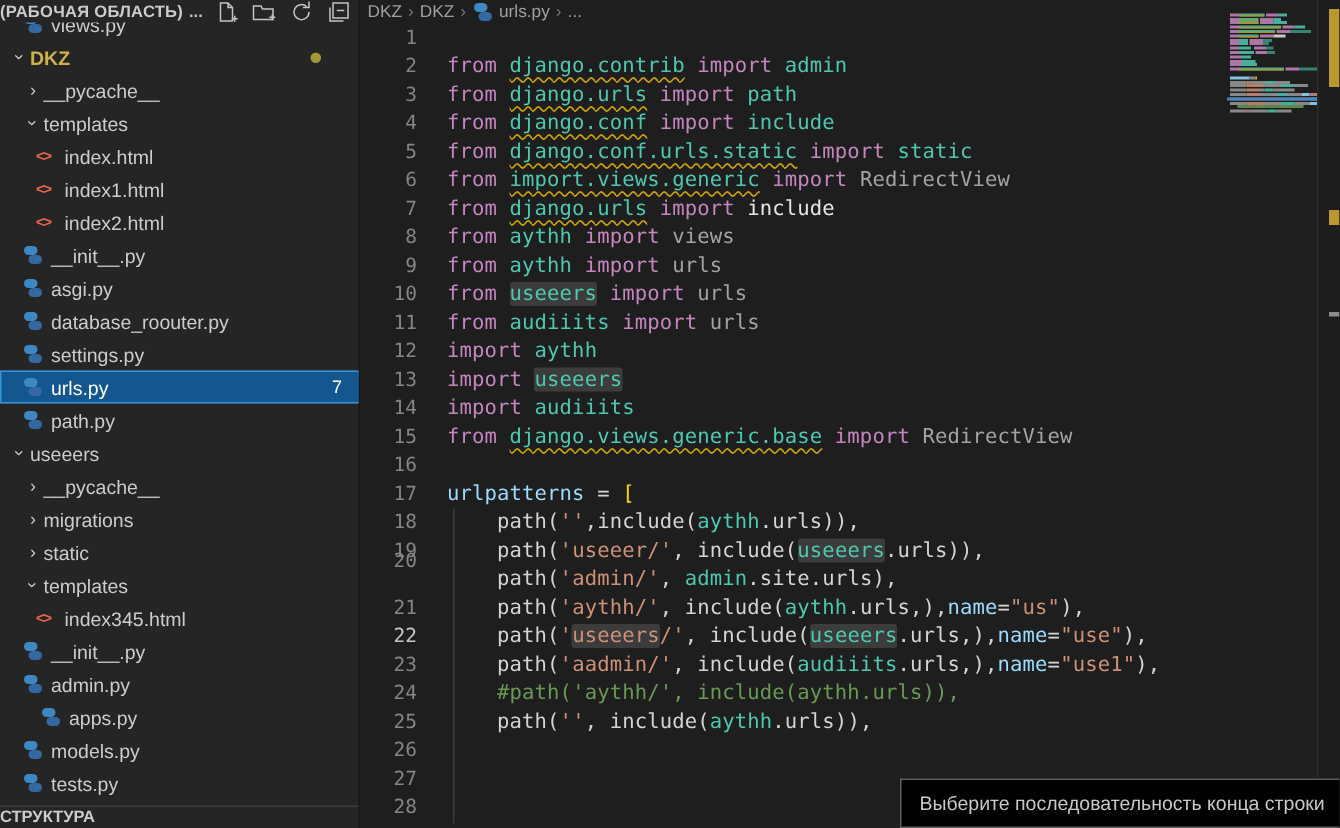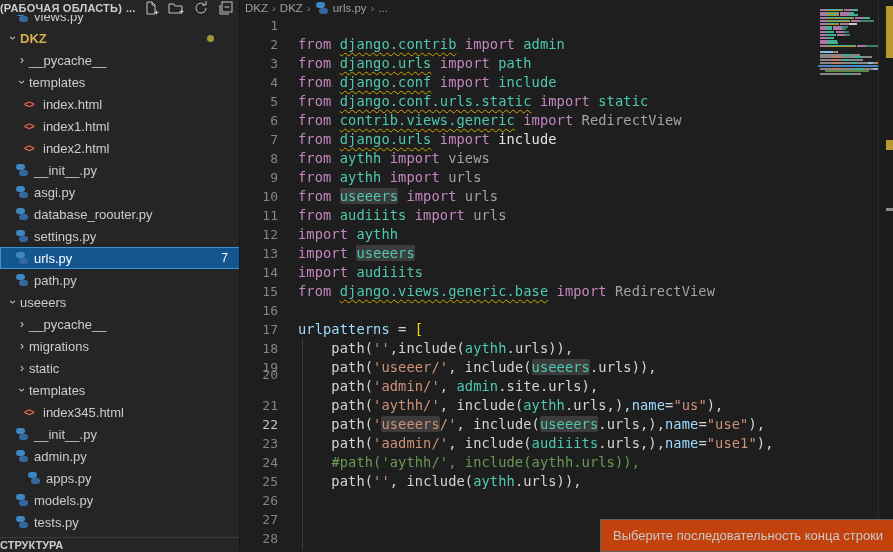--- a/index.html
+++ b/index.html
@@ -75,21 +75,21 @@
   .mline { position:absolute; left:2px; height:2.4px; display:flex; }
   .mseg { display:inline-block; height:2px; }
   .mseg.msq { border-bottom:1.4px solid #c9a82a; }
   #mm-curline { position:absolute; left:0; width:60px; height:2.6px; background:rgba(72,134,196,.95); }
   #scrollstrip { position:absolute; left:637px; top:0; width:15px; height:552px; background:#1c1c1c;
                  border-left:1px solid #2d2d2d; cursor:pointer; }
   .ruler-mark { position:absolute; right:0; width:7px; }
 
   
   #eol-tooltip { position:absolute; left:600px; top:519px; width:293px; height:33px;
-                 background:#c2410c; border:1px solid #5f5f5f; border-right:none;
+                 background:#000000; border:1px solid #5f5f5f; border-right:none;
                  display:flex; align-items:center; padding-left:12px;
                  font-size:13px; color:#c8c8c8; white-space:nowrap; }
 </style>
 </head>
 <body>
 
 <div id="app">
 
   <div id="sidebar">
     <div id="file-tree">
@@ -311,21 +311,21 @@
         <div class="lnum" style="top: 510px;">27</div>
         <div class="lnum" style="top: 529px;">28</div>
       </div>
     <div id="indent-guide"></div>
     <div id="codepane">
         <div class="cline" style="top: 16px;"></div>
         <div class="cline" style="top: 35px;"><span class="tk-kw">from </span><span class="tk-mod sq">django.contrib</span><span> </span><span class="tk-kw">import </span><span class="tk-mod">admin</span></div>
         <div class="cline" style="top: 54px;"><span class="tk-kw">from </span><span class="tk-mod sq">django.urls</span><span> </span><span class="tk-kw">import </span><span class="tk-mod">path</span></div>
         <div class="cline" style="top: 73px;"><span class="tk-kw">from </span><span class="tk-mod sq">django.conf</span><span> </span><span class="tk-kw">import </span><span class="tk-mod">include</span></div>
         <div class="cline" style="top: 92px;"><span class="tk-kw">from </span><span class="tk-mod sq">django.conf.urls.static</span><span> </span><span class="tk-kw">import </span><span class="tk-mod">static</span></div>
-        <div class="cline" style="top: 111px;"><span class="tk-kw">from </span><span class="tk-mod sq">contrib.views.generic</span><span> </span><span class="tk-kw">import </span><span class="tk-dim">RedirectView</span></div>
+        <div class="cline" style="top: 111px;"><span class="tk-kw">from </span><span class="tk-mod sq">import.views.generic</span><span> </span><span class="tk-kw">import </span><span class="tk-dim">RedirectView</span></div>
         <div class="cline" style="top: 130px;"><span class="tk-kw">from </span><span class="tk-mod sq">django.urls</span><span> </span><span class="tk-kw">import </span><span class="tk-wht">include</span></div>
         <div class="cline" style="top: 149px;"><span class="tk-kw">from </span><span class="tk-mod">aythh</span><span> </span><span class="tk-kw">import </span><span class="tk-dim">views</span></div>
         <div class="cline" style="top: 168px;"><span class="tk-kw">from </span><span class="tk-mod">aythh</span><span> </span><span class="tk-kw">import </span><span class="tk-dim">urls</span></div>
         <div class="cline" style="top: 187px;"><span class="tk-kw">from </span><span class="tk-mod hl">useeers</span><span> </span><span class="tk-kw">import </span><span class="tk-dim">urls</span></div>
         <div class="cline" style="top: 206px;"><span class="tk-kw">from </span><span class="tk-mod">audiiits</span><span> </span><span class="tk-kw">import </span><span class="tk-dim">urls</span></div>
         <div class="cline" style="top: 225px;"><span class="tk-kw">import </span><span class="tk-mod">aythh</span></div>
         <div class="cline" style="top: 244px;"><span class="tk-kw">import </span><span class="tk-mod hl">useeers</span></div>
         <div class="cline" style="top: 263px;"><span class="tk-kw">import </span><span class="tk-mod">audiiits</span></div>
         <div class="cline" style="top: 282px;"><span class="tk-kw">from </span><span class="tk-mod sq">django.views.generic.base</span><span> </span><span class="tk-kw">import </span><span class="tk-dim">RedirectView</span></div>
         <div class="cline" style="top: 301px;"></div>

